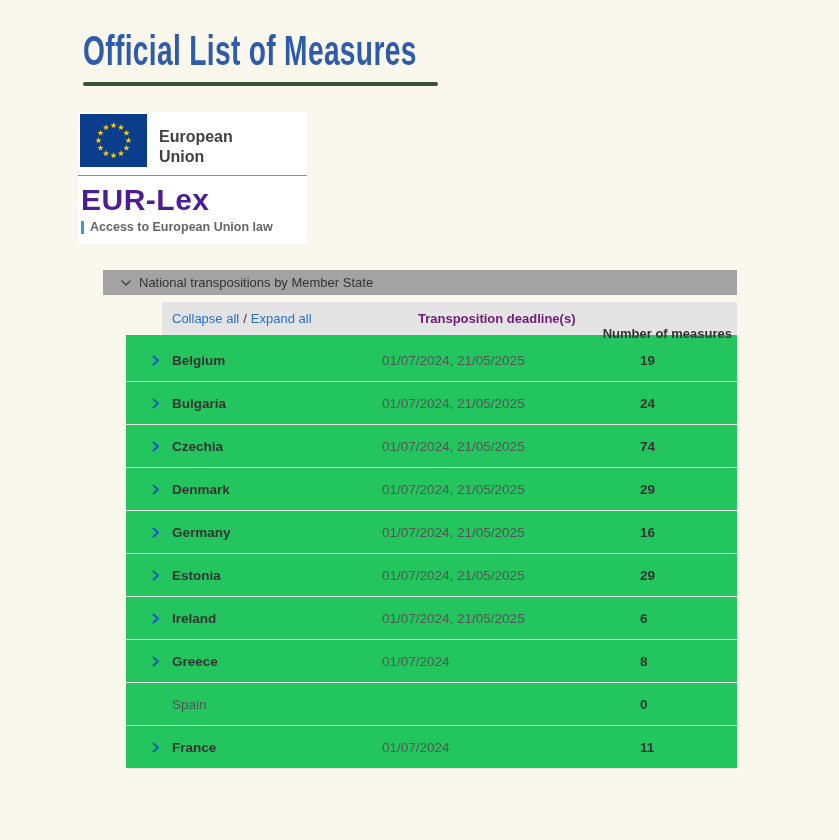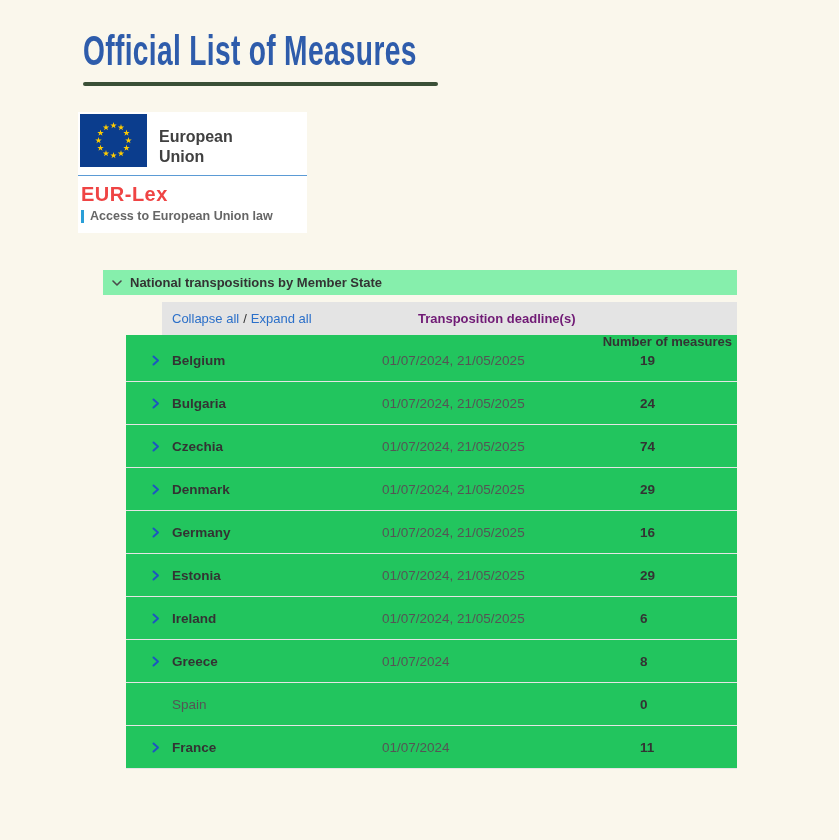--- a/index.html
+++ b/index.html
@@ -30,34 +30,34 @@
   }
   .logo-top { display:flex; align-items:flex-end; padding:1px 0 0 2px; }
   .eu-flag { width:67px; height:53px; display:block; }
   .eu-text {
     margin-left:12px; margin-top:7px;
     font-size:16px; font-weight:bold; color:#404040; line-height:20px;
   }
   .logo-divider { border-top:1px solid #5b9bd5; margin-top:8px; }
   .brand {
     margin:7px 0 3px 3px;
-    font-size:20px; font-weight:bold; color:#ef4444; letter-spacing:0.5px;
+    font-size:30px; font-weight:bold; color:#4c1d95; letter-spacing:0.5px;
   }
   .tagline {
     margin-left:3px; display:flex; align-items:center; gap:6px;
     font-size:12.5px; font-weight:bold; color:#666666;
   }
   .tagline-bar { width:3px; height:13px; background:#2a9fd8; display:inline-block; }
 
   
   .section { position:absolute; left:103px; top:270px; width:634px; }
   .section-header {
-    height:25px; background:#86efac;
-    display:flex; align-items:center; gap:8px; padding-left:9px;
-    font-size:13px; color:#333; cursor:pointer;font-weight:bold;
+    height:25px; background:#a3a3a3;
+    display:flex; align-items:center; gap:8px; padding-left:18px;
+    font-size:13px; color:#333; cursor:pointer;
   }
   .section-header .chev-down { display:flex; align-items:center; }
 
   .inner { margin-left:23px; width:611px; margin-top:7px; }
 
   .col-header {
     position:relative; height:33px; background:#e4e4e4;
     font-size:13px;
     margin-left:36px;
   }
@@ -65,21 +65,21 @@
     position:absolute; left:10px; top:0; height:33px;
     display:flex; align-items:center; gap:4px;
   }
   .controls a { color:#2a6fc9; text-decoration:none; cursor:pointer; }
   .controls .sep { color:#333; }
   .hdr-deadline {
     position:absolute; left:256px; top:0; height:33px;
     display:flex; align-items:center; font-weight:bold; color:#701a75;
   }
   .hdr-measures {
-    position:absolute; right:5px; top:16px; height:46px;
+    position:absolute; right:5px; top:8px; height:46px;
     display:flex; align-items:center; font-weight:bold; color:#333;text-align:center;
   }
 
   .table-body { background:#22c55e; padding-top:4px; }
   .row {
     position:relative; height:43px; border-bottom:1px solid #e5e5e5;
   }
   .country-cell {
     position:absolute; left:26px; top:0; height:42px;
     display:flex; align-items:center; gap:12px;

